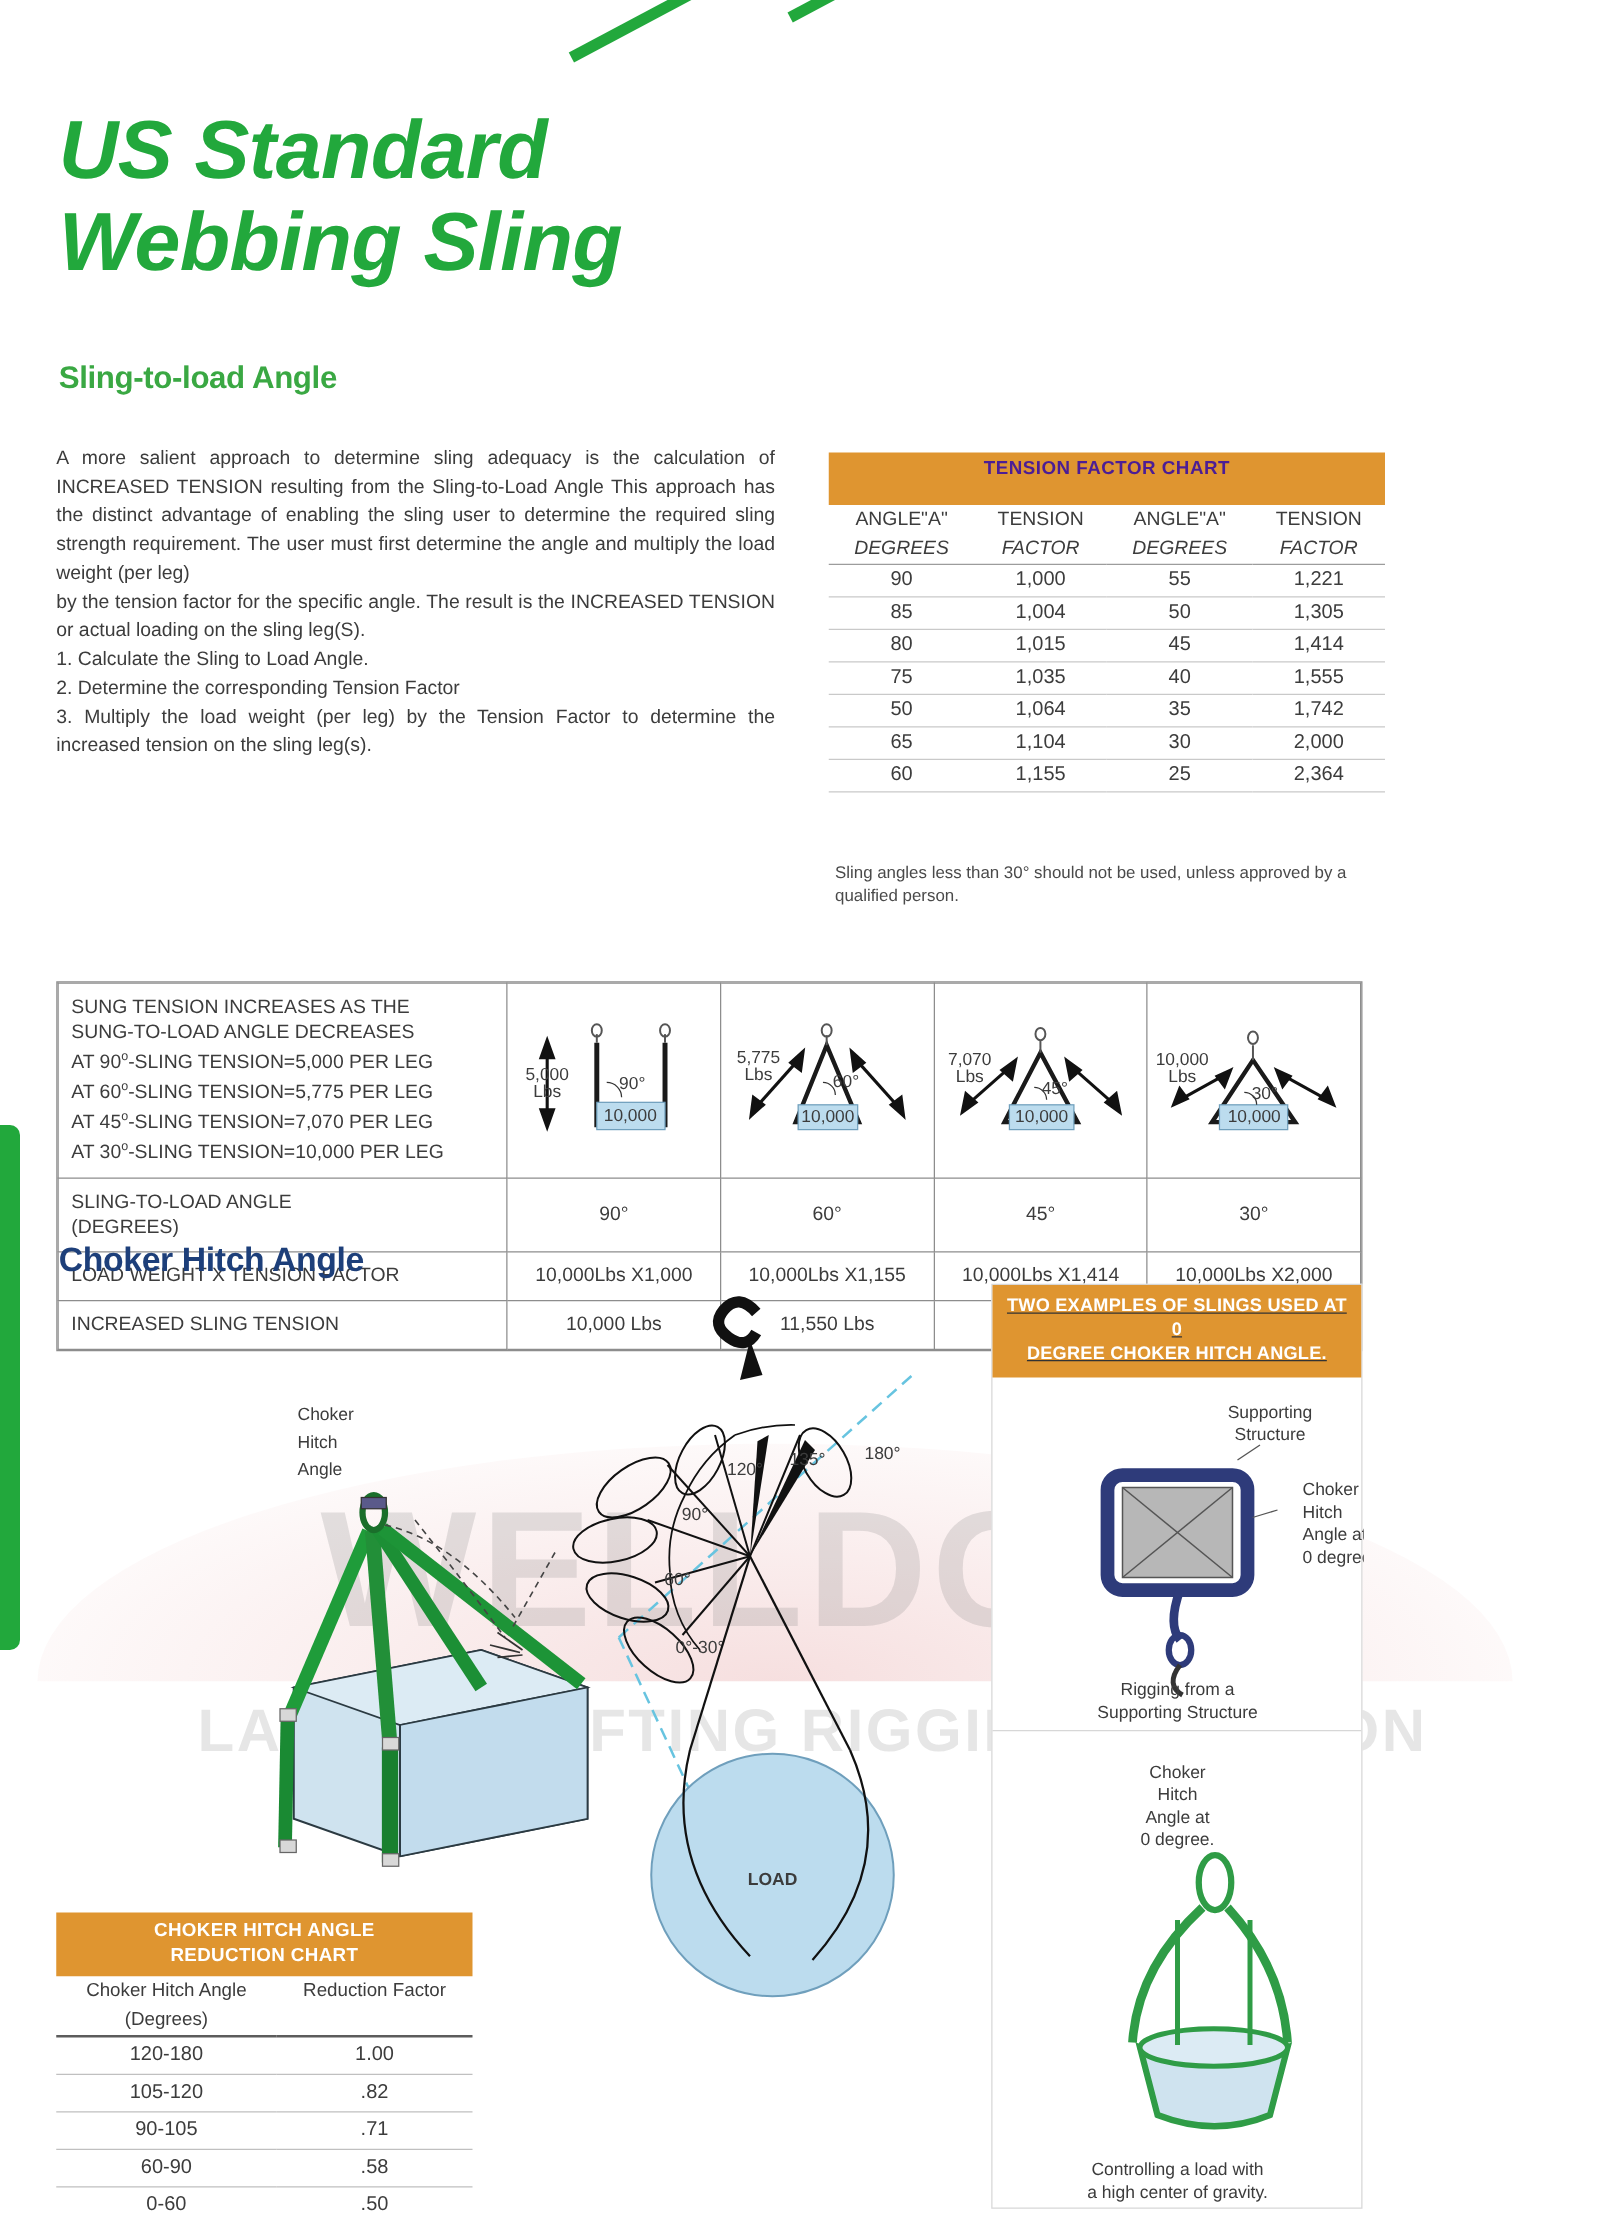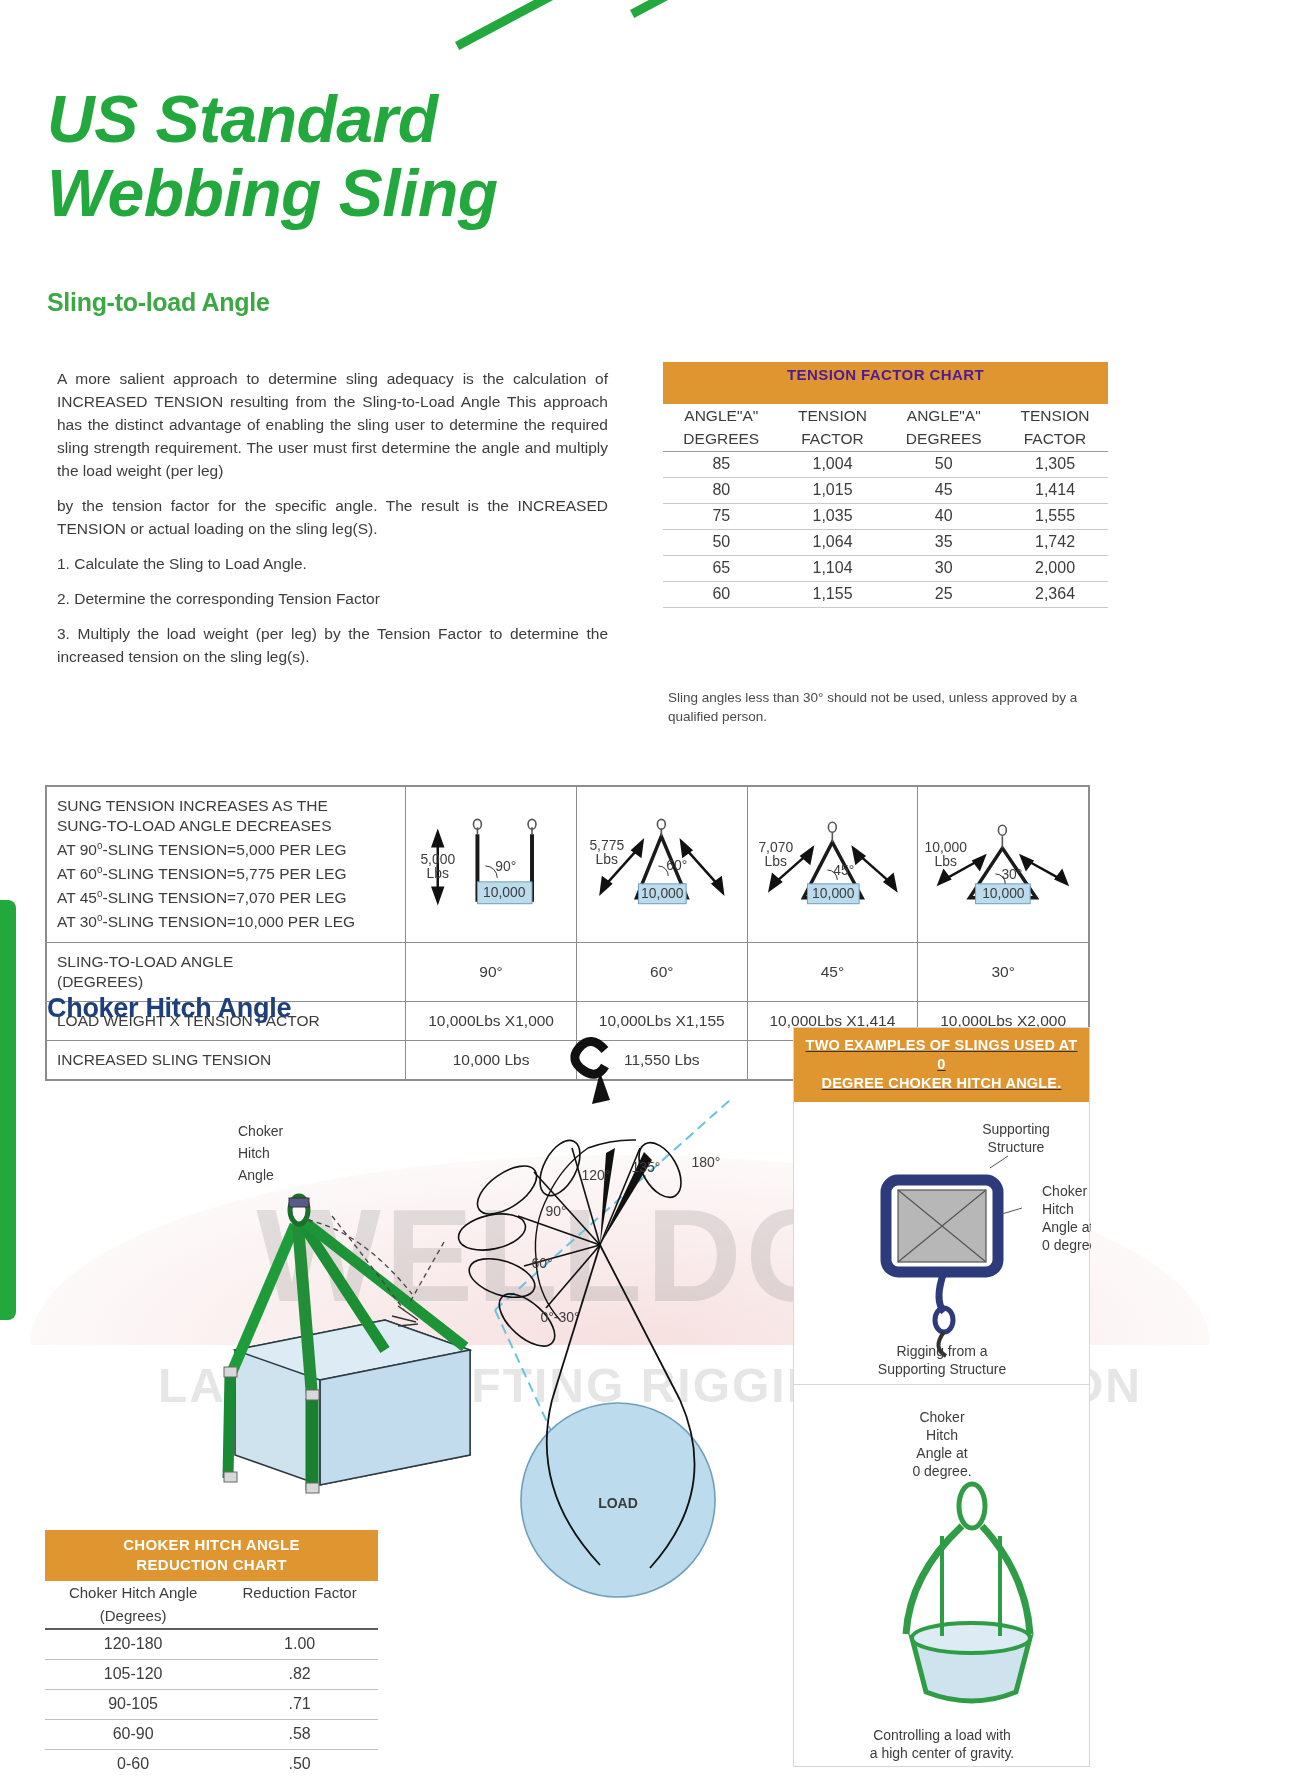--- a/index.html
+++ b/index.html
@@ -55,35 +55,35 @@
   }
   #sling-angle-heading { left: 47px; top: 288px; color: #3aa843; letter-spacing: -0.3px; }
   #choker-heading { left: 47px; top: 993px; color: #1d3f7a; font-size: 27px; letter-spacing: -0.3px; }
 
   
   .intro {
     position: absolute; left: 45px; top: 355px; width: 575px;
     font-size: 15.5px; line-height: 23px; color: #3c3c3c;
     text-align: justify;
   }
-  .intro p { margin: 12px; }
+  .intro p { margin: 0; }
   .intro .nojust { text-align: left; }
 
   
   .tf-wrap { position: absolute; left: 663px; top: 362px; width: 445px; }
   .tf-head {
     background: #df9530; color: #4c1d95; font-weight: bold; font-size: 15px;
     text-align: center; padding: 4px 0 21px; letter-spacing: 0.4px;
   }
   table.tf { width: 100%; border-collapse: collapse; font-size: 16px; color: #3c3c3c; }
   table.tf th {
     font-weight: normal; text-align: center; font-size: 15.5px;
     padding: 2px 0; line-height: 19px;
   }
-  table.tf thead tr.hdr th { border-bottom: 1.5px solid #9c9c9c; padding-bottom: 3px; }
+  table.tf thead tr.hdr th { border-bottom: 1.5px solid #9c9c9c; padding-bottom: 3px; font-style: italic; }
   table.tf td {
     text-align: center; padding: 3px 0 4px; border-bottom: 1px solid #c9c9c9;
   }
   .tf-note {
     position: absolute; left: 668px; top: 688px; width: 440px;
     font-size: 13.5px; line-height: 19px; color: #4a4a4a;
   }
 
   
   .sc-wrap { position: absolute; left: 45px; top: 785px; width: 1045px;
@@ -164,20 +164,26 @@
         <th>TENSION</th>
       </tr>
       <tr class="hdr">
         <th>DEGREES</th>
         <th>FACTOR</th>
         <th>DEGREES</th>
         <th>FACTOR</th>
       </tr>
     </thead>
     <tbody id="tf-body">
+        <tr>
+          <td>90</td>
+          <td>1,000</td>
+          <td>55</td>
+          <td>1,221</td>
+        </tr>
         <tr>
           <td>85</td>
           <td>1,004</td>
           <td>50</td>
           <td>1,305</td>
         </tr>
         <tr>
           <td>80</td>
           <td>1,015</td>
           <td>45</td>

